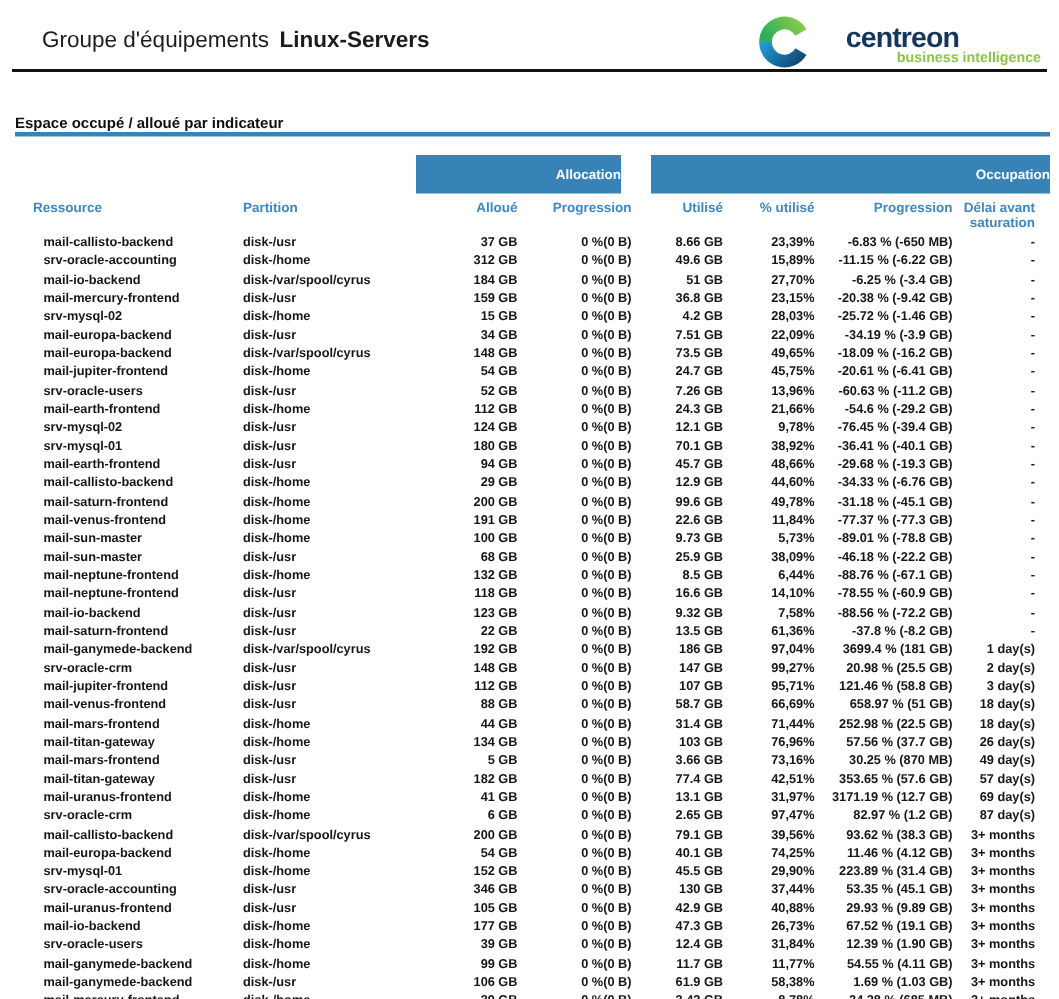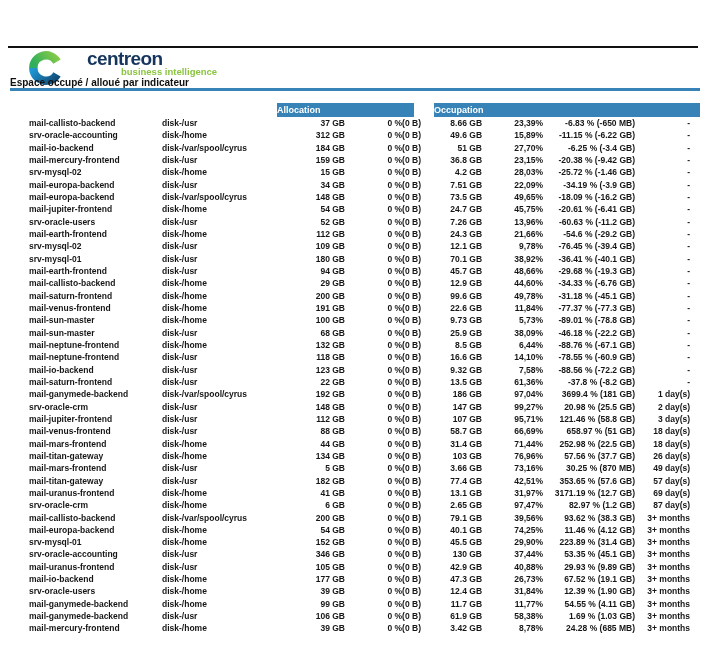--- a/index.html
+++ b/index.html
@@ -3,35 +3,35 @@
 <meta charset="utf-8">
 <style>
   html,body { margin:0; padding:0; background:#ffffff; }
   body { width:706px; height:666px; font-family:"Liberation Sans", sans-serif; }
   .page { position:relative; width:706px; height:666px; overflow:hidden; background:#fff; }
 
   .report-header { display:flex; justify-content:space-between; align-items:flex-start; padding:8px 8px 0 28px; height:38px; }
   .title { font-size:15px; color:#1c1c1c; padding-top:10px; }
   .title .grp { font-weight:bold; margin-left:7px; }
 
-  .logo { display:flex; align-items:flex-start; gap:23px; padding-right:4px; padding-top:2px;margin-top:40px; }
+  .logo { display:flex; align-items:center; gap:23px; padding-right:4px; padding-top:2px; }
   .logo-texts { display:flex; flex-direction:column; align-items:flex-start; }
   .logo-main { font-size:19px; font-weight:bold; color:var(--logo_navy,#16355c); line-height:17px; letter-spacing:-0.6px; }
   .logo-sub { font-size:9.5px; font-weight:bold; color:var(--logo_green,#8bc53f); line-height:10px;padding-left:34px; }
 
   .header-rule { border-bottom:2px solid #111; margin:0 8px; }
 
   .section-title { margin:29px 6px 0 10px; font-size:10px; font-weight:bold; color:#101010;
                    border-bottom:3px solid var(--band_blue,#3782b6); padding-bottom:0; }
 
   table { border-collapse:collapse; table-layout:fixed; width:678px; margin:12px 0 0 22px; }
   th, td { padding:0; white-space:nowrap; overflow:hidden; }
 
   .band-row th.band { background:var(--band_blue,#3782b6); color:#fff; font-size:9px; font-weight:bold;
-                      text-align:left; height:14px; line-height:13px; border-left:20px solid #fff; }
+                      text-align:right; height:26px; line-height:13px; border-left:20px solid #fff; }
   .band-row th.band-spacer { background:#fff; }
 
   .col-h th { color:var(--header_text,#3d87c3); font-size:9px; font-weight:bold; vertical-align:top;
               padding-top:4px; line-height:10px; height:22px; }
   .col-h th.c8 { white-space:normal; }
 
   tbody td { font-size:8.5px; font-weight:bold; color:#161616; height:12.33px; line-height:12.33px; }
 
   .c1 { text-align:left; }
   td.c1 { padding-left:7px; }
@@ -40,20 +40,23 @@
   .c4 { padding-right:3px; }
   .c7 { padding-right:2px; }
   .c8 { padding-right:10px; }
 </style>
 </head>
 <body>
 
 <div class="page">
 
   <div class="report-header">
+    <div class="title">
+      <span>Groupe d'équipements</span><span class="grp">Linux-Servers</span>
+    </div>
     <div class="logo">
       <span>
         <svg width="36" height="36" viewBox="0 0 64 64" aria-hidden="true">
           <defs>
             <linearGradient id="lg-green" x1="1" y1="0" x2="0" y2="0.4">
               <stop offset="0" stop-color="#9ad143"></stop>
               <stop offset="1" stop-color="#2fae5b"></stop>
             </linearGradient>
             <linearGradient id="lg-blue" x1="1" y1="0.9" x2="0" y2="0.3">
               <stop offset="0" stop-color="#0d3c61"></stop>
@@ -85,20 +88,30 @@
         <col style="width:61px">
         <col style="width:94px">
         <col style="width:63px">
     </colgroup>
     <thead>
       <tr class="band-row">
         <th class="band-spacer" colspan="2"></th>
         <th class="band" colspan="2">Allocation</th>
         <th class="band" colspan="4">Occupation</th>
       </tr>
+      <tr class="col-h">
+        <th class="c1">Ressource</th>
+        <th class="c2">Partition</th>
+        <th class="c3">Alloué</th>
+        <th class="c4">Progression</th>
+        <th class="c5">Utilisé</th>
+        <th class="c6">% utilisé</th>
+        <th class="c7">Progression</th>
+        <th class="c8">Délai avant saturation</th>
+      </tr>
     </thead>
     <tbody>
         <tr>
           <td class="c1">mail-callisto-backend</td>
           <td class="c2">disk-/usr</td>
           <td class="c3">37 GB</td>
           <td class="c4">0 %(0 B)</td>
           <td class="c5">8.66 GB</td>
           <td class="c6">23,39%</td>
           <td class="c7">-6.83 % (-650 MB)</td>
@@ -190,21 +203,21 @@
           <td class="c3">112 GB</td>
           <td class="c4">0 %(0 B)</td>
           <td class="c5">24.3 GB</td>
           <td class="c6">21,66%</td>
           <td class="c7">-54.6 % (-29.2 GB)</td>
           <td class="c8">-</td>
         </tr>
         <tr>
           <td class="c1">srv-mysql-02</td>
           <td class="c2">disk-/usr</td>
-          <td class="c3">109 GB</td>
+          <td class="c3">124 GB</td>
           <td class="c4">0 %(0 B)</td>
           <td class="c5">12.1 GB</td>
           <td class="c6">9,78%</td>
           <td class="c7">-76.45 % (-39.4 GB)</td>
           <td class="c8">-</td>
         </tr>
         <tr>
           <td class="c1">srv-mysql-01</td>
           <td class="c2">disk-/usr</td>
           <td class="c3">180 GB</td>

